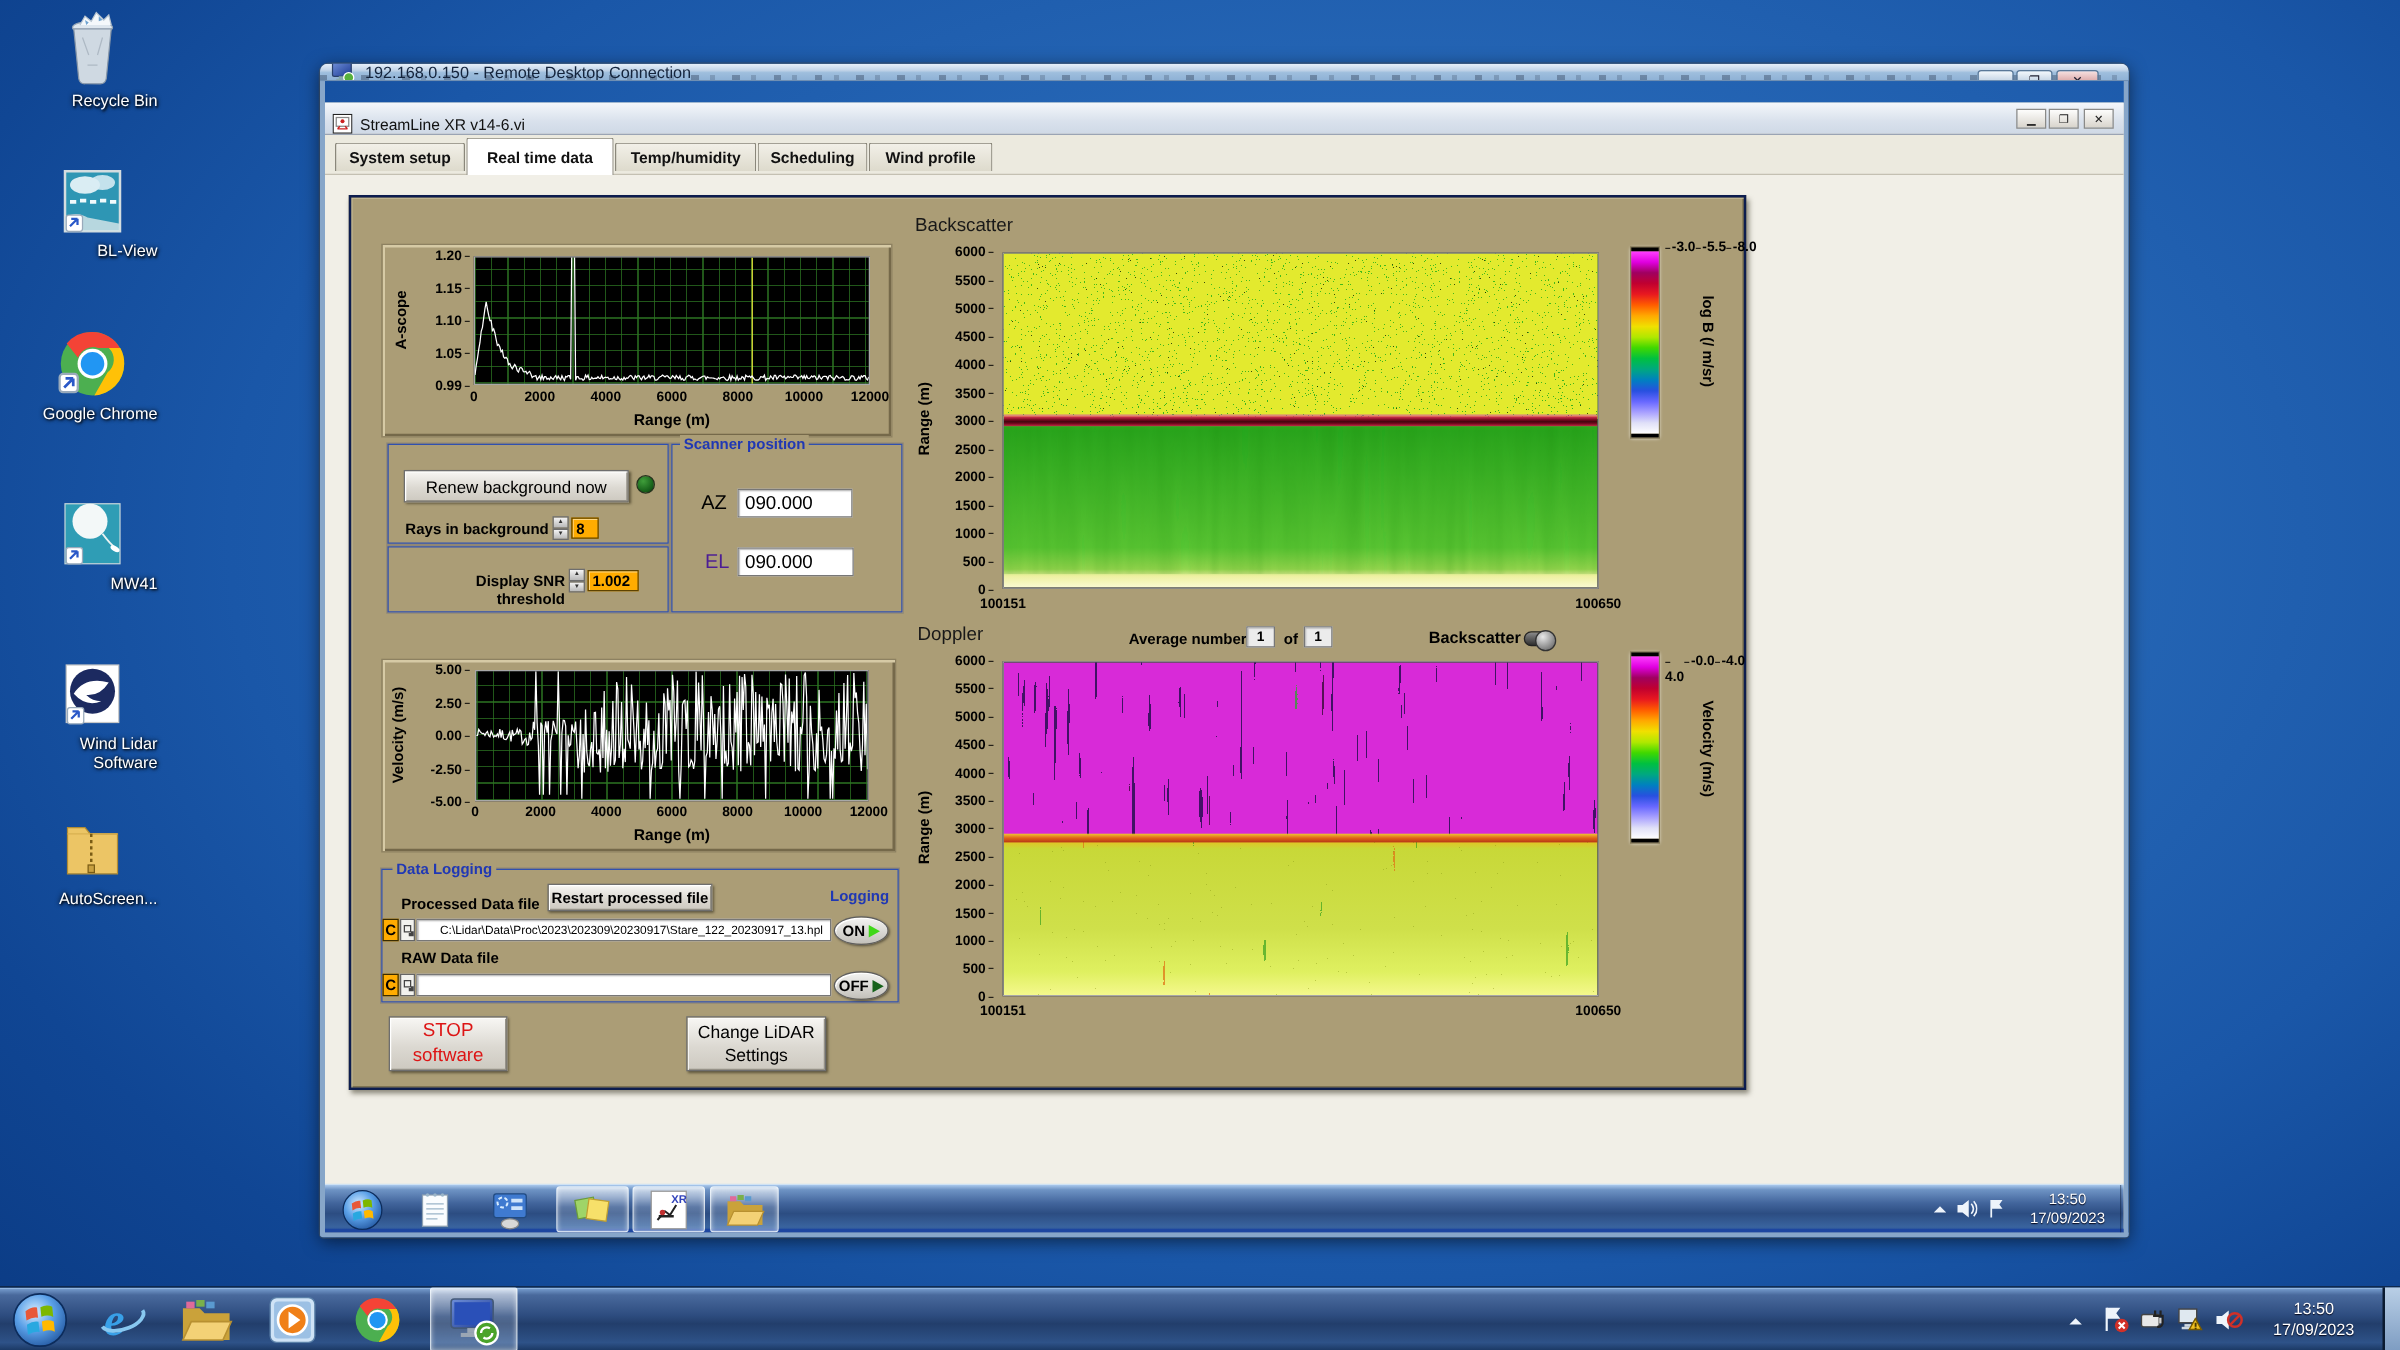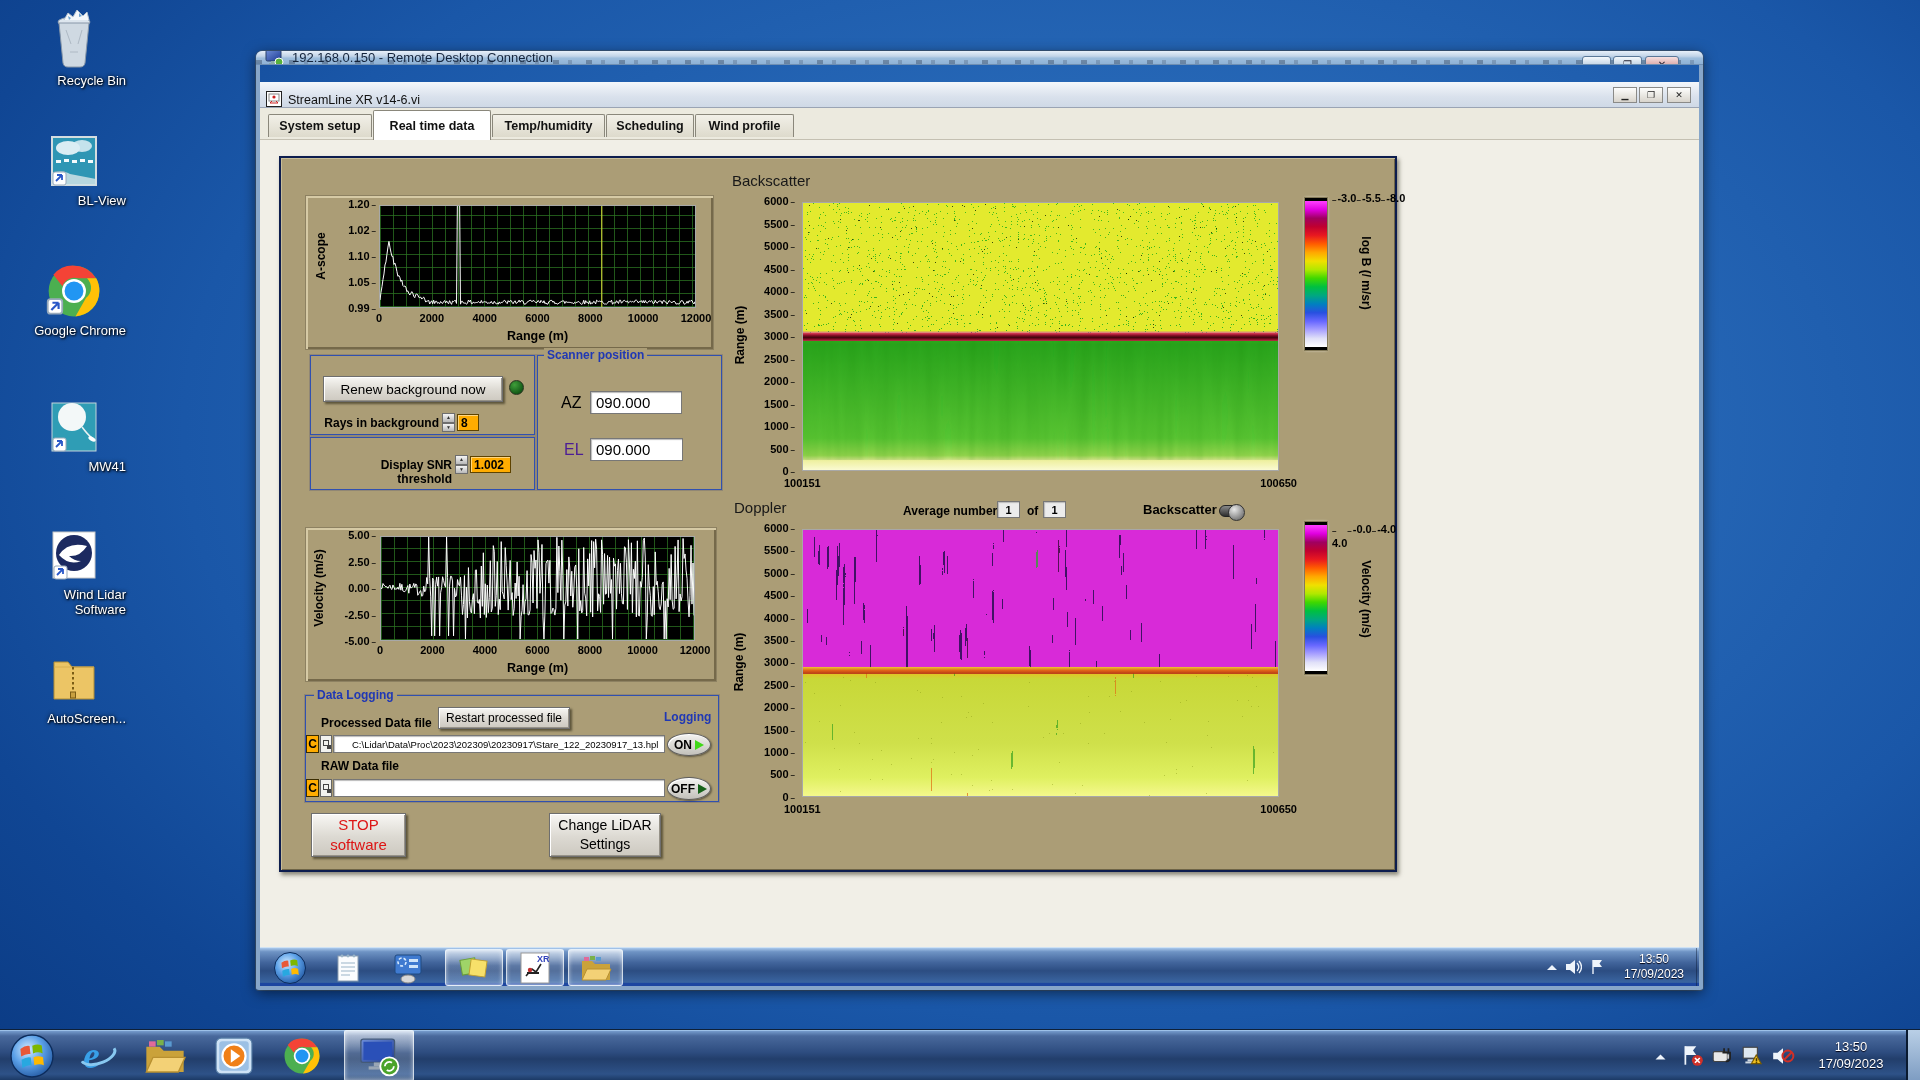--- a/index.html
+++ b/index.html
@@ -356,21 +356,21 @@
           </div>
     </div>
 
     <div class="vi-body">
       <div id="panel">
 
         <div class="gframe" style="left:24px;top:37px;width:409px;height:155px">
           <div class="vlabel" style="left:-37px;top:53px;width:103px;transform:rotate(-90deg)">A-scope</div>
           <div class="yticks" style="left:30px;top:2px;width:40px;height:117px">
                 <div class="tick">1.20</div>
-                <div class="tick">1.02</div>
+                <div class="tick">1.15</div>
                 <div class="tick">1.10</div>
                 <div class="tick">1.05</div>
                 <div class="tick">0.99</div>
               </div>
           <div class="plot" style="left:73px;top:9px;width:317px;height:103px">
             <svg id="ascope-trace" width="100%" height="100%" viewBox="0 0 317 103" preserveAspectRatio="none">
                   <line x1="223.22083333333336" x2="223.22083333333336" y1="0" y2="103" stroke="#e8e83a" stroke-width="1"></line>
                   <polyline points="0,95.9 1,88.0 2,82.2 3,75.0 4,69.3 5,60.2 6,57.0 7,49.2 8,41.9 9,36.1 10,42.0 11,47.1 12,51.4 13,51.3 14,59.6 15,58.2 16,61.6 17,66.7 18,71.7 19,70.9 20,72.9 21,76.9 22,75.6 23,81.1 24,82.2 25,81.5 26,82.6 27,87.4 28,86.5 29,89.2 30,90.8 31,89.0 32,87.3 33,89.0 34,92.3 35,93.5 36,90.2 37,89.7 38,90.7 39,93.1 40,93.3 41,92.9 42,94.9 43,93.7 44,92.9 45,95.1 46,98.0 47,96.9 48,96.8 49,96.3 50,99.9 51,98.2 52,96.7 53,99.7 54,96.0 55,99.5 56,97.2 57,97.2 58,99.3 59,98.5 60,99.6 61,97.4 62,98.8 63,99.4 64,97.5 65,96.4 66,98.9 67,96.8 68,98.6 69,99.7 70,96.5 71,98.7 72,100.3 73,97.0 74,97.5 75,96.4 76,96.3 77,99.4 78,-19.6 79,-19.6 80,-19.6 81,100.1 82,97.2 83,97.2 84,99.0 85,99.1 86,98.8 87,100.2 88,99.3 89,95.9 90,97.8 91,95.9 92,99.6 93,99.5 94,97.8 95,99.0 96,98.6 97,98.4 98,98.5 99,97.3 100,98.5 101,98.8 102,96.3 103,98.9 104,98.1 105,97.6 106,97.9 107,97.7 108,99.3 109,98.9 110,99.0 111,98.9 112,97.3 113,99.3 114,99.6 115,97.2 116,98.9 117,99.8 118,98.9 119,100.1 120,97.8 121,99.4 122,98.2 123,98.6 124,97.2 125,96.3 126,96.7 127,98.4 128,99.6 129,96.5 130,98.0 131,96.6 132,96.4 133,98.3 134,99.7 135,97.6 136,96.7 137,99.4 138,98.6 139,97.9 140,96.0 141,98.1 142,96.5 143,96.6 144,97.0 145,100.1 146,100.0 147,99.6 148,98.1 149,97.3 150,96.9 151,95.9 152,96.7 153,97.5 154,96.6 155,96.5 156,97.7 157,98.8 158,98.3 159,96.4 160,97.3 161,98.8 162,96.2 163,97.5 164,98.8 165,96.6 166,99.6 167,98.7 168,100.2 169,99.9 170,97.4 171,97.1 172,96.1 173,96.4 174,98.2 175,97.2 176,99.7 177,99.1 178,99.7 179,100.1 180,99.0 181,98.4 182,97.8 183,97.1 184,96.8 185,96.8 186,99.4 187,97.4 188,98.0 189,98.3 190,98.2 191,98.3 192,98.4 193,98.8 194,98.9 195,99.7 196,98.1 197,99.1 198,98.0 199,97.9 200,97.4 201,98.4 202,99.7 203,100.3 204,99.6 205,96.1 206,100.0 207,96.5 208,98.4 209,98.1 210,99.9 211,96.7 212,100.1 213,98.7 214,99.3 215,97.2 216,97.8 217,99.9 218,96.0 219,97.0 220,97.4 221,96.8 222,97.9 223,96.7 224,98.0 225,99.5 226,100.0 227,99.9 228,100.0 229,99.1 230,97.3 231,97.4 232,97.8 233,96.0 234,100.2 235,98.6 236,98.8 237,99.0 238,96.6 239,97.9 240,99.4 241,96.1 242,96.1 243,99.1 244,98.0 245,96.5 246,96.2 247,97.3 248,97.8 249,96.7 250,98.9 251,98.1 252,97.0 253,97.9 254,97.3 255,97.9 256,97.9 257,96.0 258,96.0 259,96.9 260,98.9 261,97.5 262,97.4 263,96.5 264,98.6 265,96.4 266,98.9 267,96.4 268,98.5 269,98.8 270,98.0 271,96.6 272,97.6 273,96.5 274,97.2 275,99.6 276,99.0 277,96.1 278,98.2 279,99.1 280,97.5 281,96.9 282,97.0 283,97.1 284,99.5 285,96.6 286,96.3 287,97.9 288,98.2 289,100.0 290,98.1 291,96.4 292,97.3 293,98.4 294,98.3 295,97.6 296,97.1 297,98.0 298,100.1 299,99.6 300,99.9 301,99.8 302,98.6 303,96.6 304,96.6 305,97.3 306,99.9 307,100.2 308,99.1 309,97.2 310,99.1 311,96.5 312,97.5 313,96.3 314,96.4 315,98.8 316,99.9 317,97.5" fill="none" stroke="#ffffff" stroke-width="1"></polyline>
                 </svg>
           </div>
@@ -446,21 +446,21 @@
                 <div class="tick">8000</div>
                 <div class="tick">10000</div>
                 <div class="tick">12000</div>
               </div>
           <div class="lvb" style="position:absolute;left:74px;top:133px;width:315px;text-align:center;font-size:12.5px">Range (m)</div>
         </div>
 
         <div class="bluebox" style="left:24px;top:537px;width:414px;height:107px">
           <div class="boxtitle" style="left:8px;top:-8px">Data Logging</div>
           <div class="lvb" style="position:absolute;left:15px;top:20px">Processed Data file</div>
-          <div class="btn" style="left:132px;top:11px;width:132px;height:22px;font-size:12px;font-weight:normal">
+          <div class="btn" style="left:132px;top:11px;width:132px;height:22px;font-size:12px;font-weight:bold">
                 <span>Restart processed file</span>
               </div>
           <div class="lvb blue" style="position:absolute;left:358px;top:14px">Logging</div>
 
           <div class="cbadge" style="left:0px;top:39px;width:13px;height:18px">
                 <span>C</span>
               </div>
           <div class="ficon" style="left:14px;top:39px;width:12px;height:18px"></div>
           <div class="field" style="left:27px;top:39px;width:332px;height:18px;font-size:9.5px;padding-left:18px;overflow:hidden;white-space:nowrap">
                 <span>C:\Lidar\Data\Proc\2023\202309\20230917\Stare_122_20230917_13.hpl</span>

